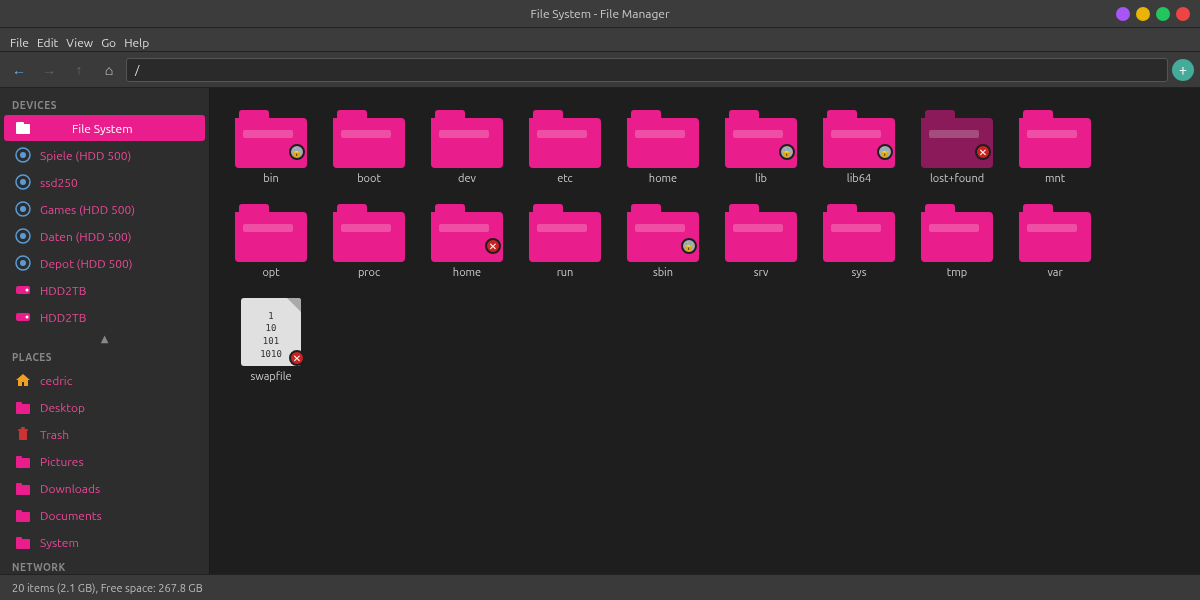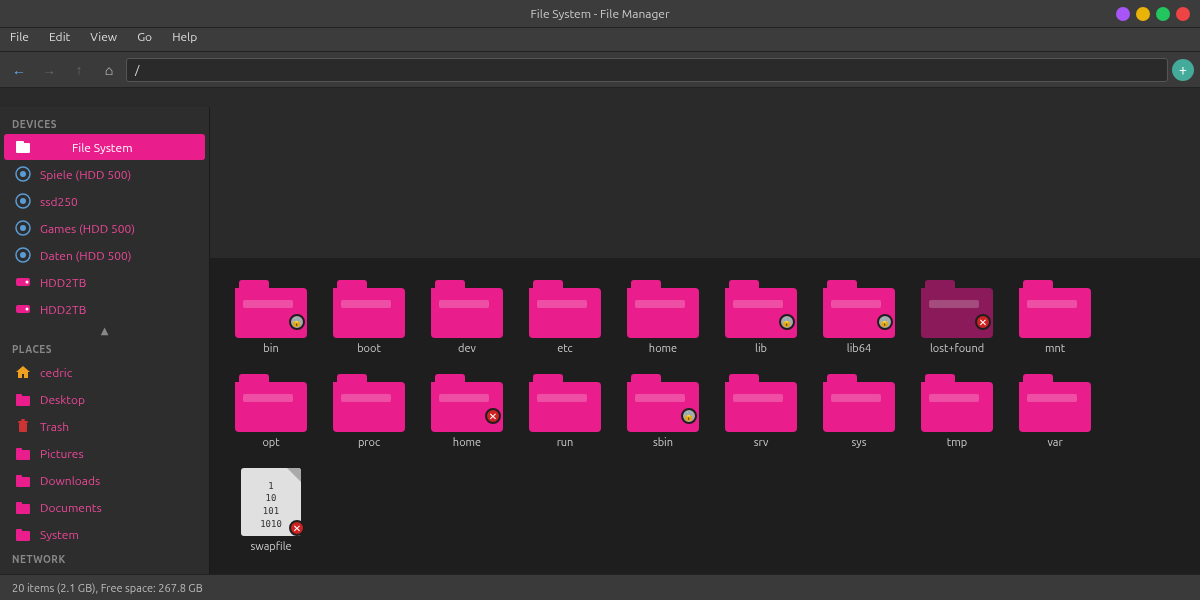--- a/index.html
+++ b/index.html
@@ -44,23 +44,22 @@
     .wc-minimize { background: #a855f7; }
     .wc-maximize { background: #22c55e; }
     .wc-maximize2 { background: #eab308; }
     .wc-close { background: #ef4444; }
 
     
     .menubar {
       background: #3c3c3c;
       height: 24px;
       display: flex;
-      align-items: flex-start;
+      align-items: flex-end;
       padding: 0 6px;
-      gap: 12px;
       border-bottom: 1px solid #222;
     }
     .menu-item {
       color: #ddd;
       font-size: 12px;
       cursor: pointer;
       padding: 2px 4px;
     }
 
     
@@ -114,21 +113,20 @@
       align-items: center;
       justify-content: center;
       color: white;
       font-size: 14px;
     }
 
     
     .main-layout {
       display: flex;
       height: calc(600px - 28px - 24px - 36px - 26px);
-      align-items: flex-end;
     }
 
     
     .sidebar {
       width: 210px;
       background: #2d2d2d;
       border-right: 1px solid #1a1a1a;
       overflow-y: auto;
       flex-shrink: 0;
       padding: 6px 0;
@@ -334,20 +332,29 @@
     <div class="sidebar-item">
       <div class="item-icon icon-blue">
         <svg width="16" height="16" viewBox="0 0 16 16">
             <circle cx="8" cy="8" r="7" fill="none" stroke="#5b9bd5" stroke-width="1.5"></circle>
             <circle cx="8" cy="8" r="3" fill="#5b9bd5"></circle>
           </svg>
       </div>
       <span class="item-label">Daten (HDD 500)</span>
     </div>
 
+    <div class="sidebar-item">
+      <div class="item-icon icon-blue">
+        <svg width="16" height="16" viewBox="0 0 16 16">
+            <circle cx="8" cy="8" r="7" fill="none" stroke="#5b9bd5" stroke-width="1.5"></circle>
+            <circle cx="8" cy="8" r="3" fill="#5b9bd5"></circle>
+          </svg>
+      </div>
+      <span class="item-label">Depot (HDD 500)</span>
+    </div>
 
     <div class="sidebar-item">
       <div class="item-icon icon-pink">
         <svg width="16" height="16" viewBox="0 0 16 16">
             <rect x="1" y="4" width="14" height="8" rx="2" fill="#e91e8c"></rect>
             <circle cx="12" cy="8" r="1.5" fill="#fff"></circle>
           </svg>
       </div>
       <span class="item-label">HDD2TB</span>
     </div>

